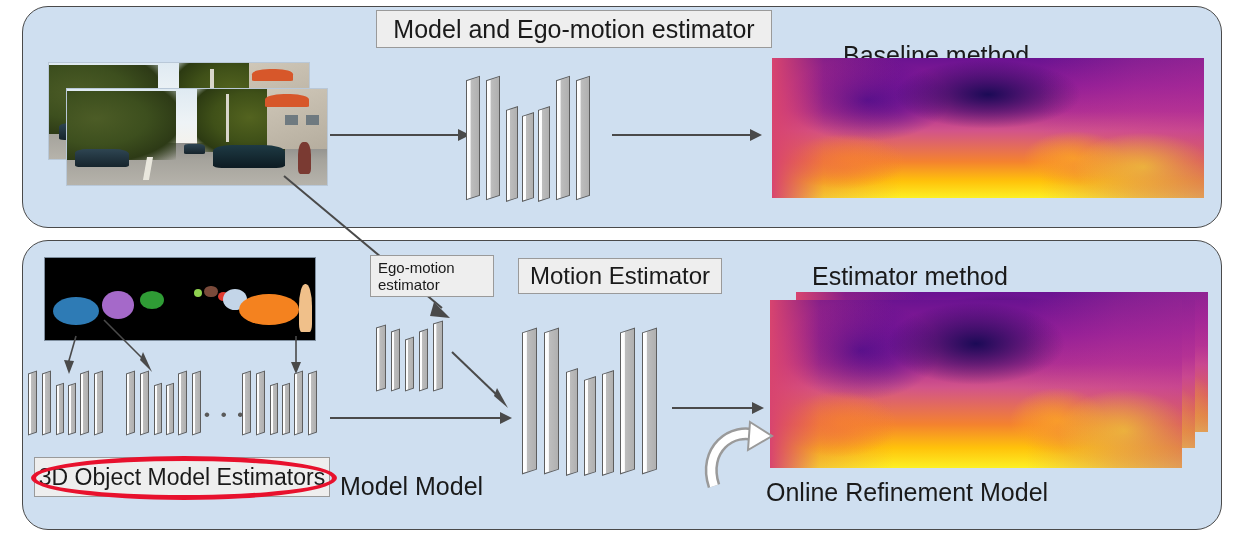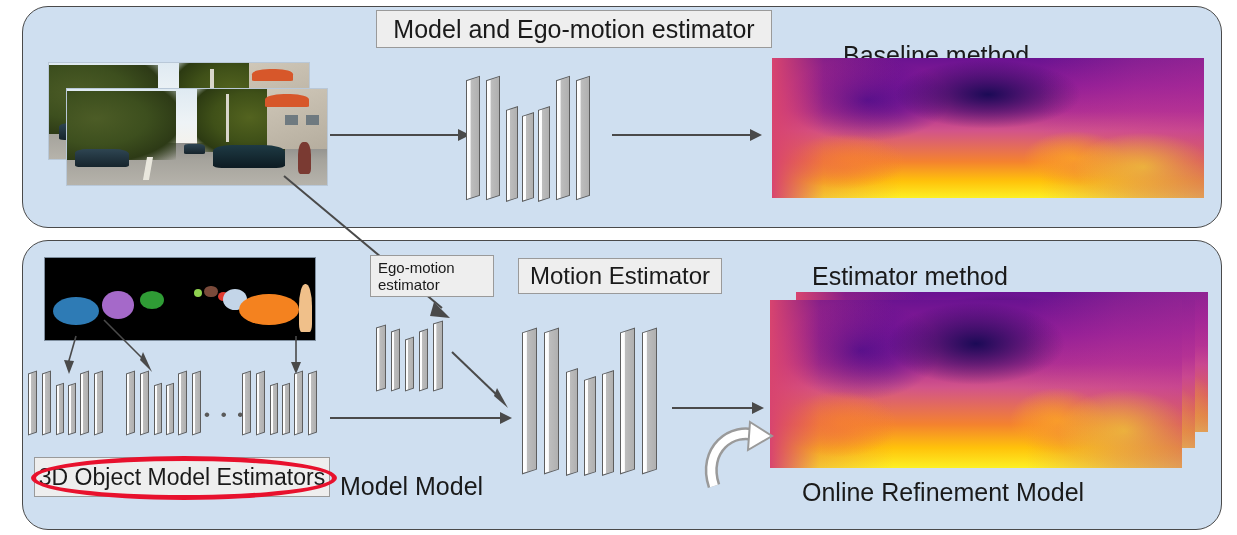--- a/index.html
+++ b/index.html
@@ -243,13 +243,13 @@
 <div class="depth" style="left:796px;top:292px;width:412px;height:140px;"></div>
 <div class="depth" style="left:783px;top:300px;width:412px;height:148px;"></div>
 <div class="depth" style="left:770px;top:300px;width:412px;height:168px;"></div>
 
 <svg class="arrow-svg" style="left:706px;top:420px;" width="80" height="80">
   <path d="M 8 66 C -4 30, 26 6, 52 16" fill="none" stroke="#9a9a9a" stroke-width="13" stroke-linecap="butt"></path>
   <path d="M 8 66 C -4 30, 26 6, 52 16" fill="none" stroke="#ffffff" stroke-width="8" stroke-linecap="butt"></path>
   <polygon points="44,2 66,16 42,30" fill="#ffffff" stroke="#9a9a9a" stroke-width="2"></polygon>
 </svg>
 
-<div class="plain-label" style="left:766px;top:478px;font-size:25px;margin-left:36px;">Online Refinement Model</div>
+<div class="plain-label" style="left:766px;top:478px;font-size:25px;">Online Refinement Model</div>
 
 </body></html>

